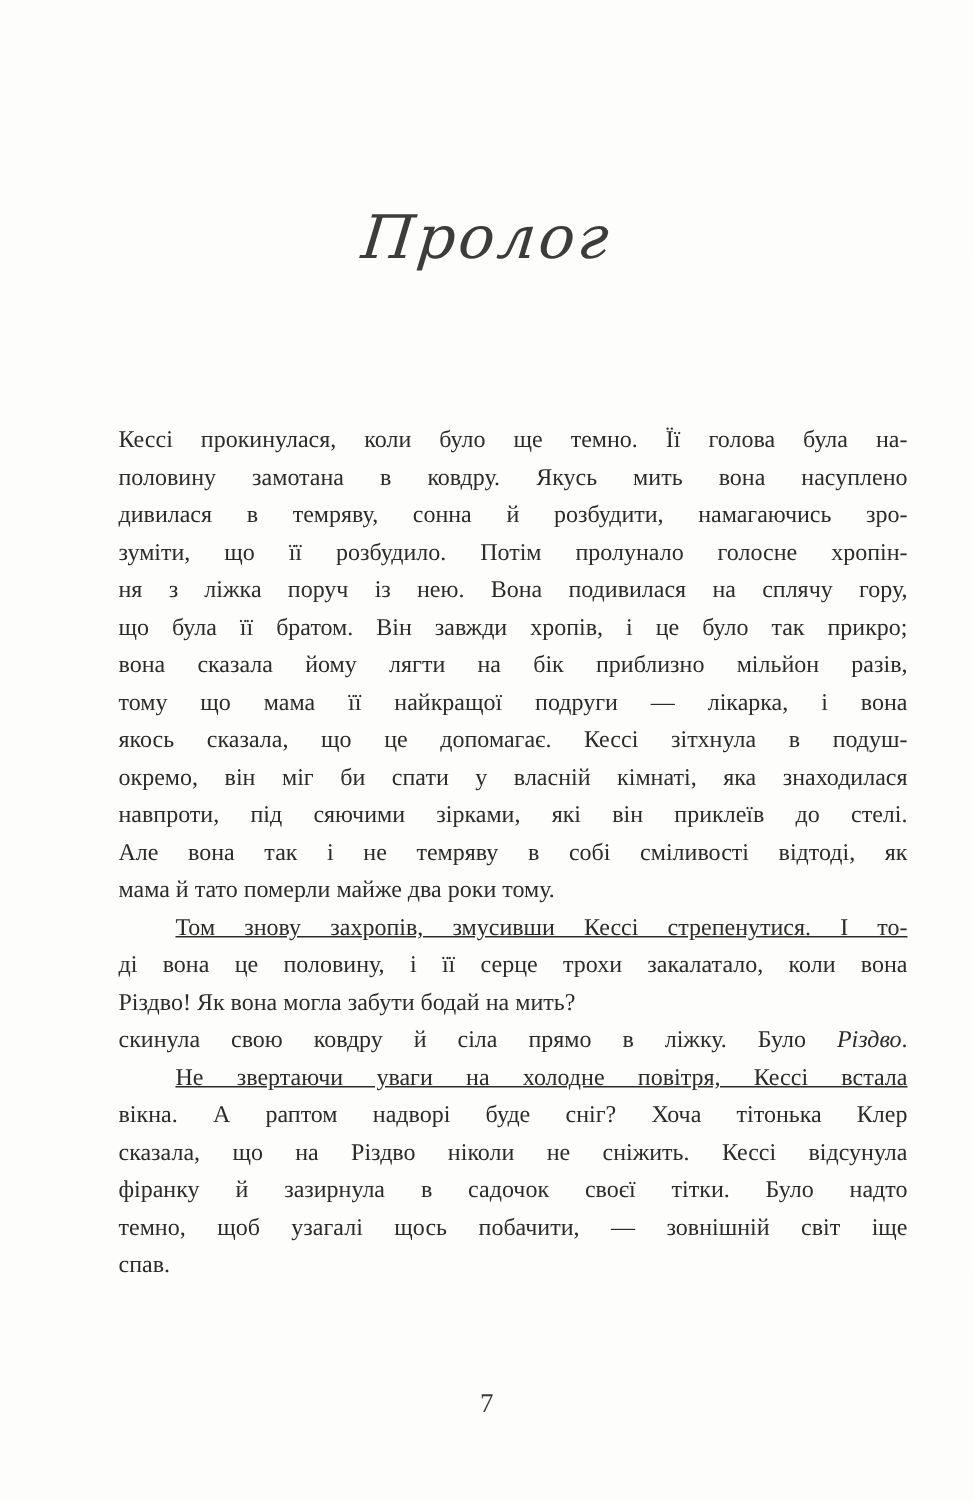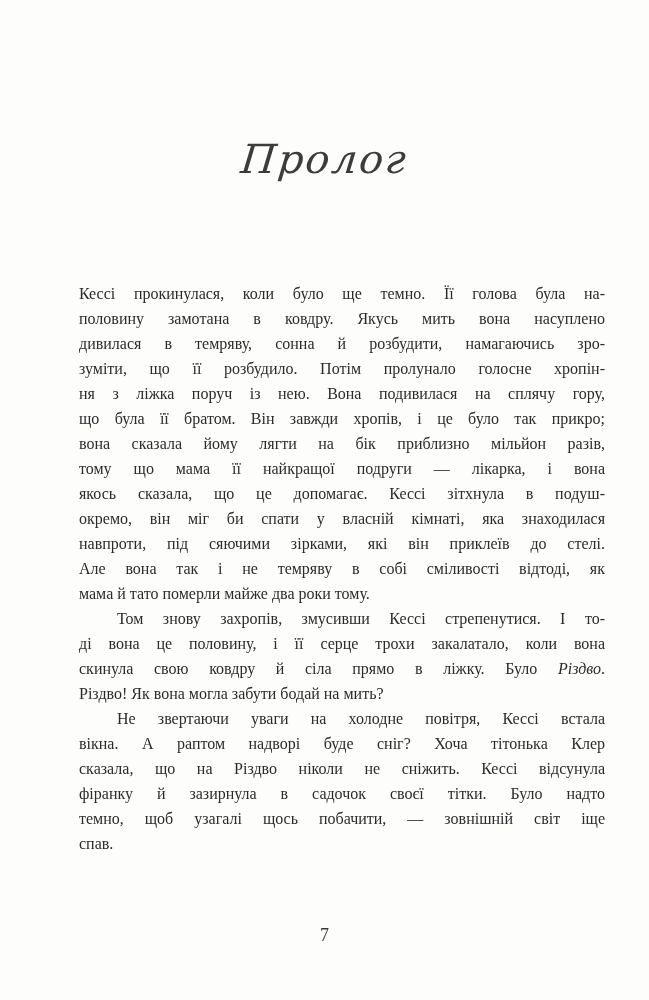--- a/index.html
+++ b/index.html
@@ -42,20 +42,21 @@
     height: 25px;
     text-align: justify;
     text-align-last: justify;
   }
   .line.last {
     text-align: center;
     text-align-last: left;
   }
   .line.indented {
     text-indent: 38px;
+    text-decoration: underline;
   }
   .line em {
     font-style: italic;
   }
   .page-number {
     position: absolute;
     top: 925px;
     left: 0;
     right: 0;
     text-align: center;
@@ -78,22 +79,22 @@
       <div class="line">що була її братом. Він завжди хропів, і це було так прикро;</div>
       <div class="line">вона сказала йому лягти на бік приблизно мільйон разів,</div>
       <div class="line">тому що мама її найкращої подруги — лікарка, і вона</div>
       <div class="line">якось сказала, що це допомагає. Кессі зітхнула в подуш-</div>
       <div class="line">окремо, він міг би спати у власній кімнаті, яка знаходилася</div>
       <div class="line">навпроти, під сяючими зірками, які він приклеїв до стелі.</div>
       <div class="line">Але вона так і не темряву в собі сміливості відтоді, як</div>
       <div class="line last">мама й тато померли майже два роки тому.</div>
       <div class="line indented">Том знову захропів, змусивши Кессі стрепенутися. І то-</div>
       <div class="line">ді вона це половину, і її серце трохи закалатало, коли вона</div>
+      <div class="line last">Різдво! Як вона могла забути бодай на мить?</div>
       <div class="line">скинула свою ковдру й сіла прямо в ліжку. Було <em>Різдво</em>.</div>
-      <div class="line last">Різдво! Як вона могла забути бодай на мить?</div>
       <div class="line indented">Не звертаючи уваги на холодне повітря, Кессі встала</div>
       <div class="line">вікна. А раптом надворі буде сніг? Хоча тітонька Клер</div>
       <div class="line">сказала, що на Різдво ніколи не сніжить. Кессі відсунула</div>
       <div class="line">фіранку й зазирнула в садочок своєї тітки. Було надто</div>
       <div class="line">темно, щоб узагалі щось побачити, — зовнішній світ іще</div>
       <div class="line last">спав.</div>
     </div>
 
   <div class="page-number">7</div>
 </div>

